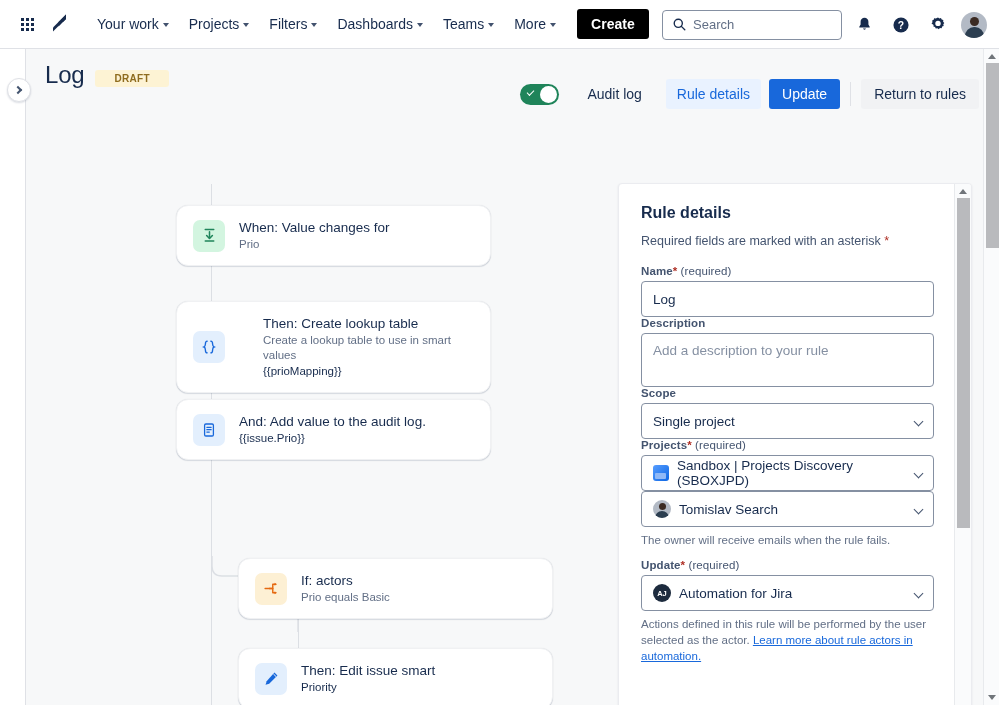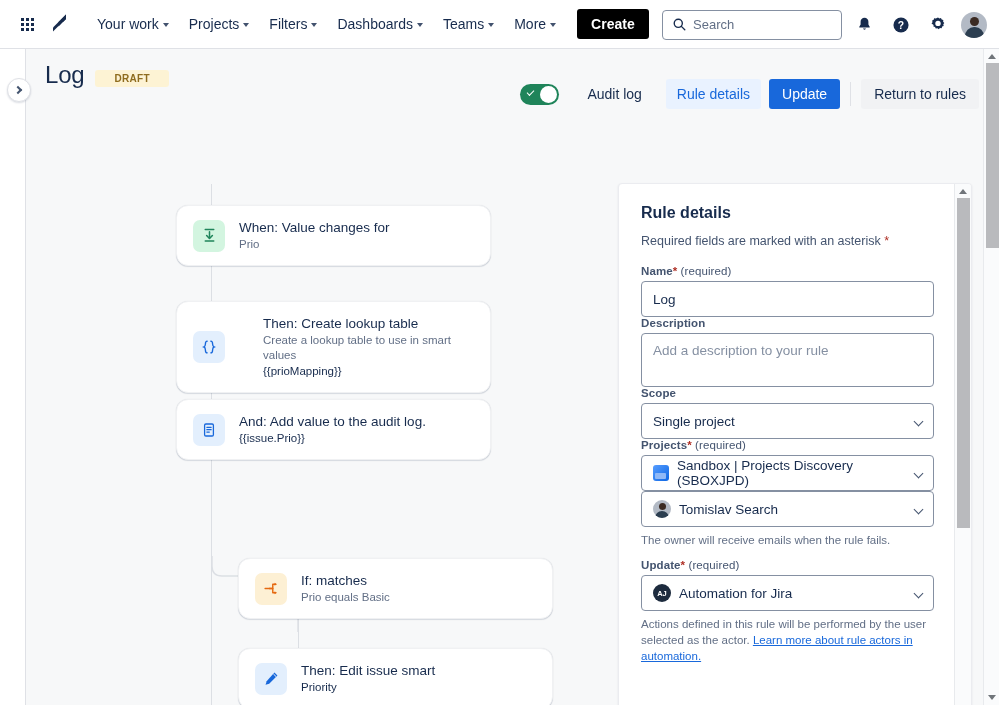--- a/index.html
+++ b/index.html
@@ -476,21 +476,21 @@
         <div class="node-icon ic-amber">
           <svg width="17" height="17" viewBox="0 0 20 20">
             <line x1="2.5" y1="10" x2="8" y2="10" stroke="#e56910" stroke-width="1.7" stroke-linecap="round"></line>
             <path d="M8 10 H11.5 V5 H15" fill="none" stroke="#e56910" stroke-width="1.7" stroke-linecap="round" stroke-linejoin="round"></path>
             <path d="M8 10 H11.5 V15 H15" fill="none" stroke="#e56910" stroke-width="1.7" stroke-linecap="round" stroke-linejoin="round"></path>
             <path d="M13.6 3.2 L16.2 5 L13.6 6.8 Z" fill="#e56910"></path>
             <path d="M13.6 13.2 L16.2 15 L13.6 16.8 Z" fill="#e56910"></path>
           </svg>
         </div>
         <div class="node-text">
-          <span class="node-title">If: matches</span>
+          <span class="node-title">If: actors</span>
           <span class="node-sub">Prio equals Basic</span>
         </div>
       </div>
 
       <div class="node" style="left:211px; top:524px; width:315px;">
         <div class="node-icon ic-blue">
           <svg width="17" height="17" viewBox="0 0 20 20">
             <path d="M13.4 2.8 L17 6.4 L7.3 16.1 L3 17.4 L4.3 13.1 Z" fill="#1868db"></path>
             <line x1="12.2" y1="4.6" x2="15.3" y2="7.7" stroke="#ffffff" stroke-width="1.1"></line>
           </svg>

